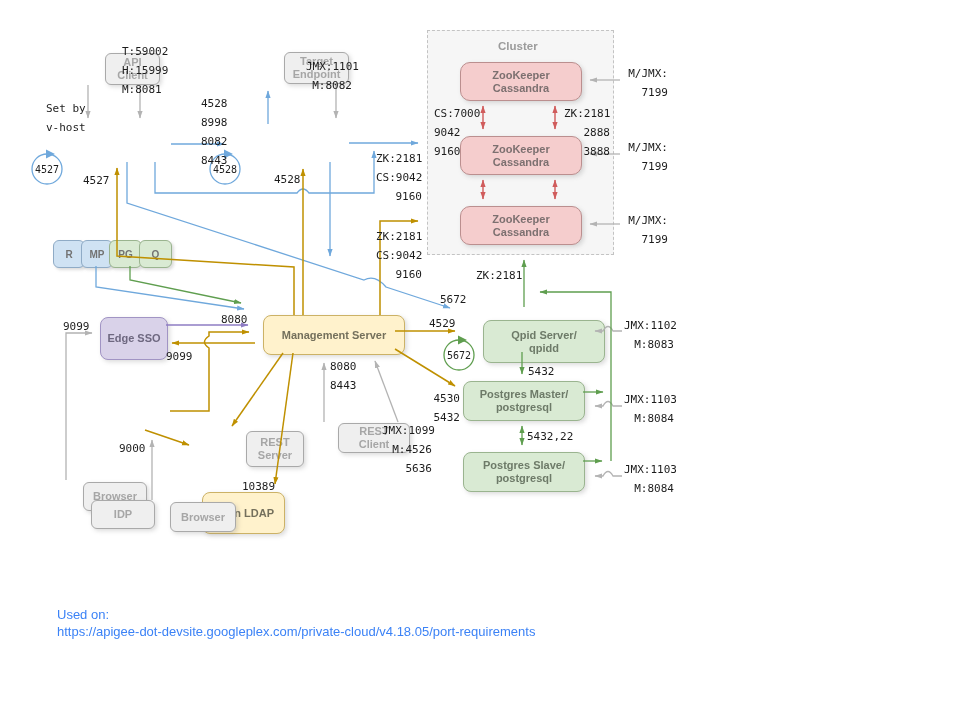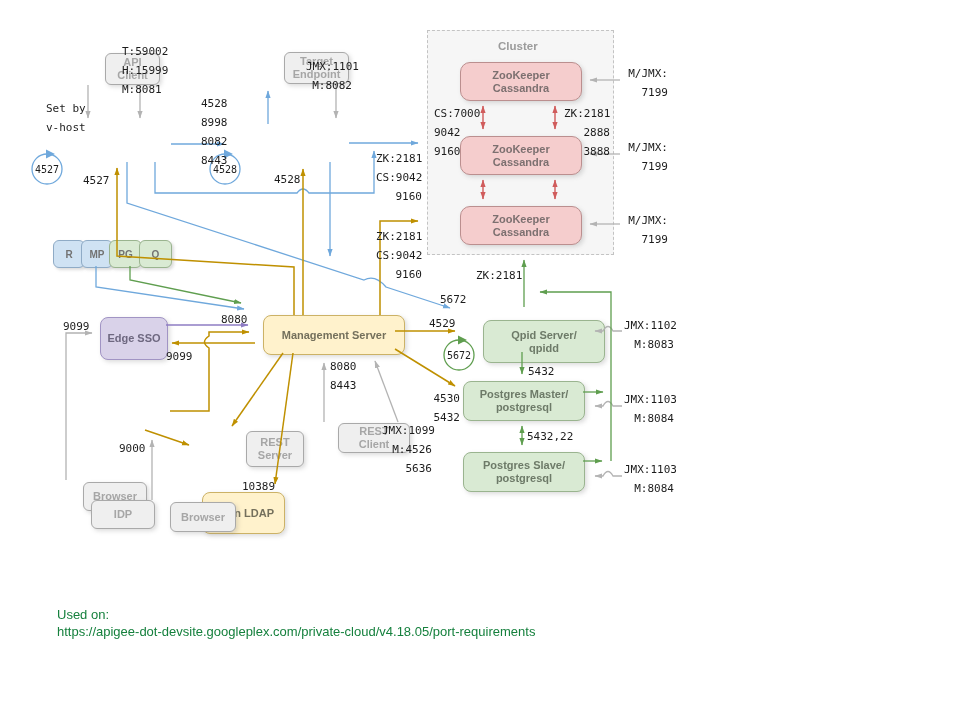--- a/index.html
+++ b/index.html
@@ -16,21 +16,21 @@
   .purple{background:#d9d2e9;border:1px solid #a194c4;color:#6e6880;}
   .gray  {background:#efefef;border:1px solid #a9a9a9;color:#a6a6a6;border-radius:6px;margin-left:48px;}
   .chip{position:absolute;display:flex;align-items:center;justify-content:center;
         border-radius:6px;font-weight:bold;font-size:10px;color:#737373;
         box-shadow:2px 2px 3px rgba(120,120,120,.25);}
   .port{position:absolute;font-family:"DejaVu Sans Mono",monospace;font-size:11px;
         line-height:19px;color:#1c1c1c;white-space:pre-line;}
   .loopnum{position:absolute;font-family:"DejaVu Sans Mono",monospace;font-size:10px;
         color:#1c1c1c;text-align:center;}
   .cluster-title{position:absolute;font-weight:bold;font-size:11.5px;color:#9b9b9b;}
-  .footer{position:absolute;font-size:13px;line-height:16.5px;color:#15803d;white-space:pre-line;}
+  .footer{position:absolute;font-size:13px;line-height:16.5px;color:#3b82f6;white-space:pre-line;}
   svg{position:absolute;left:0;top:0;}
 </style>
 </head>
 <body>
 
 <div id="stage">
 
   <div class="panel" style="left:427px;top:30px;width:185px;height:223px;"></div>
   <div class="cluster-title" style="left:498px;top:40px;">Cluster</div>
 

